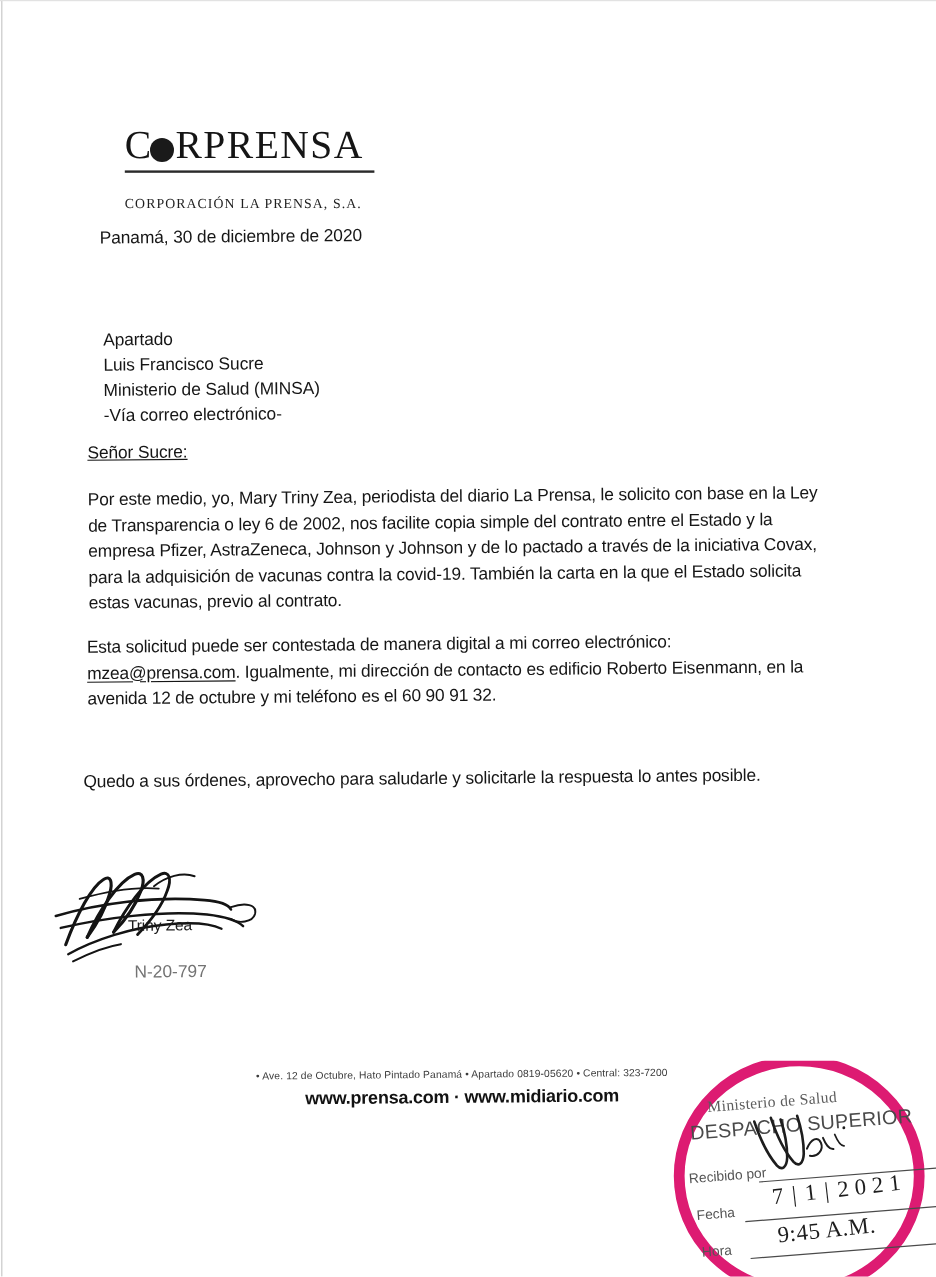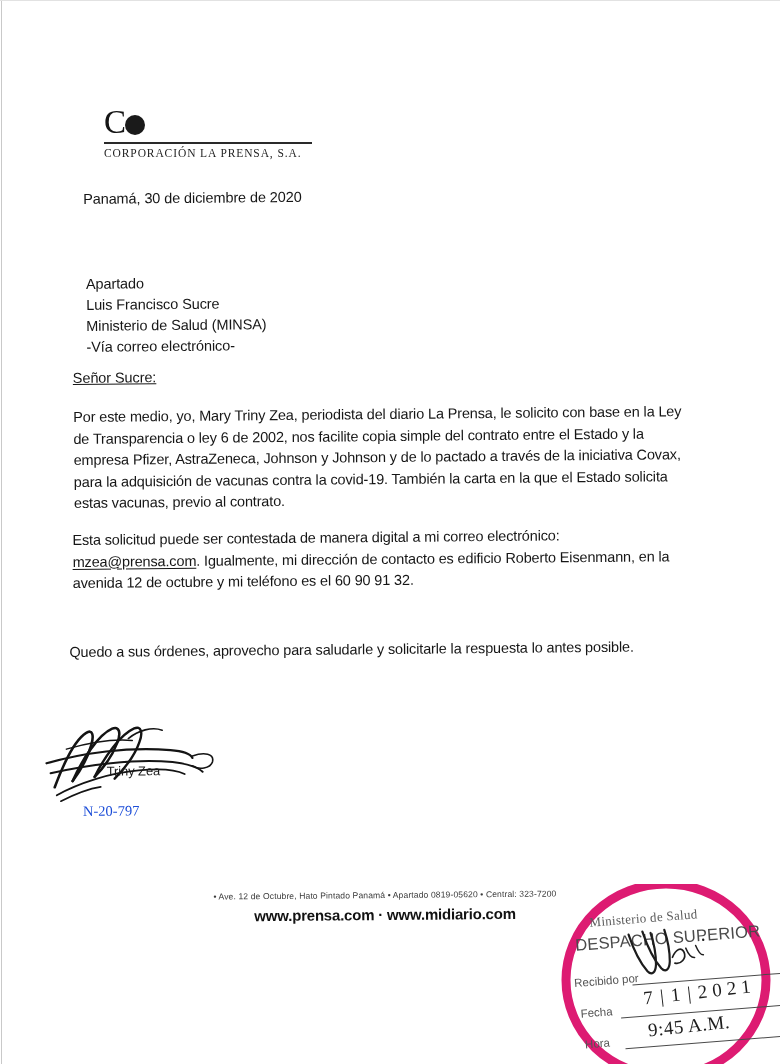--- a/index.html
+++ b/index.html
@@ -63,21 +63,21 @@
     width: 208px;
     height: 2px;
     background: #2a2a2a;
     margin-top: 3px;
   }
   .logo-sub {
     font-family: "Liberation Serif", serif;
     font-size: 11.5px;
     letter-spacing: 0.9px;
     color: #1f1f1f;
-    margin-top: 3px;
+    margin-top: 20px;
     white-space: nowrap;
   }
   .logo-swoosh {
     position: absolute;
     left: 0;
     top: 48px;
     width: 330px;
     height: 6px;
     overflow: hidden;
   }
@@ -142,25 +142,25 @@
     position: absolute;
     left: 64px;
     top: 55px;
     font-family: "Liberation Sans", sans-serif;
     font-size: 13px;
     color: #1a1a1a;
     letter-spacing: -0.1px;
   }
   .sig-id {
     position: absolute;
-    left: 40px;
+    left: 69px;
     top: 94px;
-    font-family: Liberation Serif, serif;
+    font-family: Liberation Sans, sans-serif;
     font-size: 14.5px;
-    color: #1d4ed8;
+    color: #737373;
   }
 
   
   .footer {
     position: absolute;
     left: 0;
     top: 890px;
     width: 780px;
     text-align: center;
     transform: rotate(-0.5deg);
@@ -278,20 +278,21 @@
 
 <div class="page">
 
   <div class="scan-edge-left"></div>
   <div class="scan-edge-top"></div>
 
   <div class="letterhead">
     <div class="logo-word">
       <span class="logo-c">C</span>
         <span class="logo-o-disc"></span>
+        <span class="logo-rest">RPRENSA</span>
     </div>
     <div class="logo-rule"></div>
     <div class="logo-sub">CORPORACIÓN LA PRENSA, S.A.</div>
     <div class="logo-swoosh">
       
     </div>
   </div>
 
   <div class="doc-body">
 

